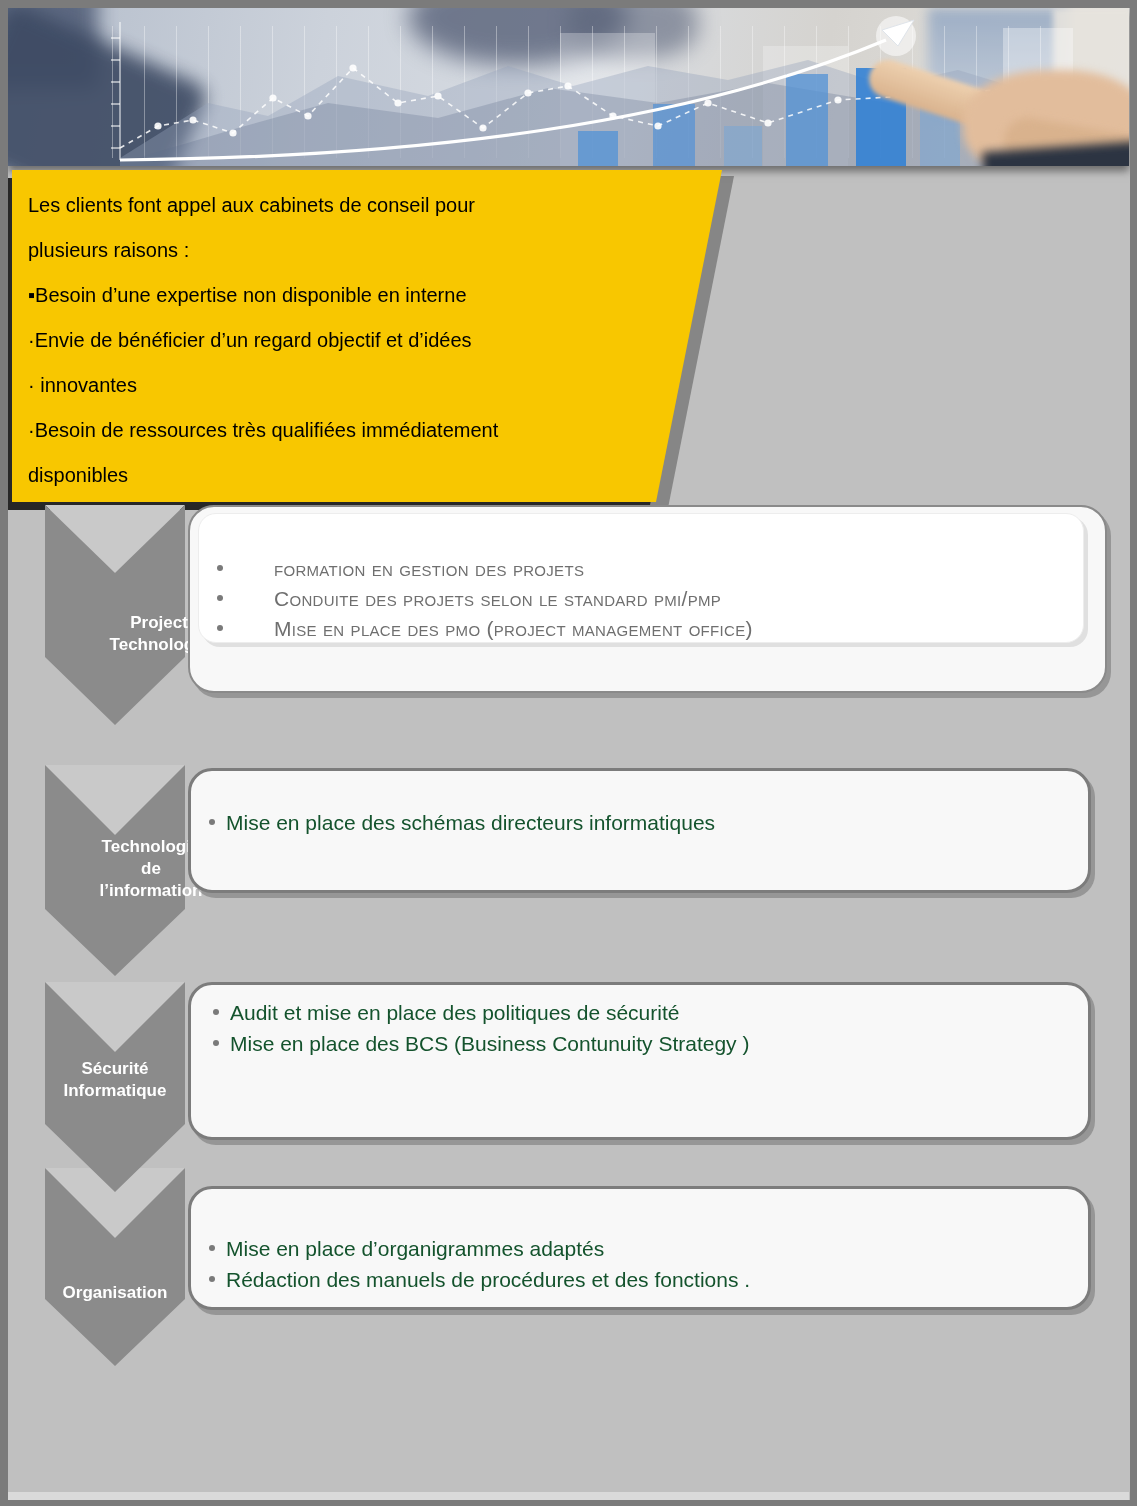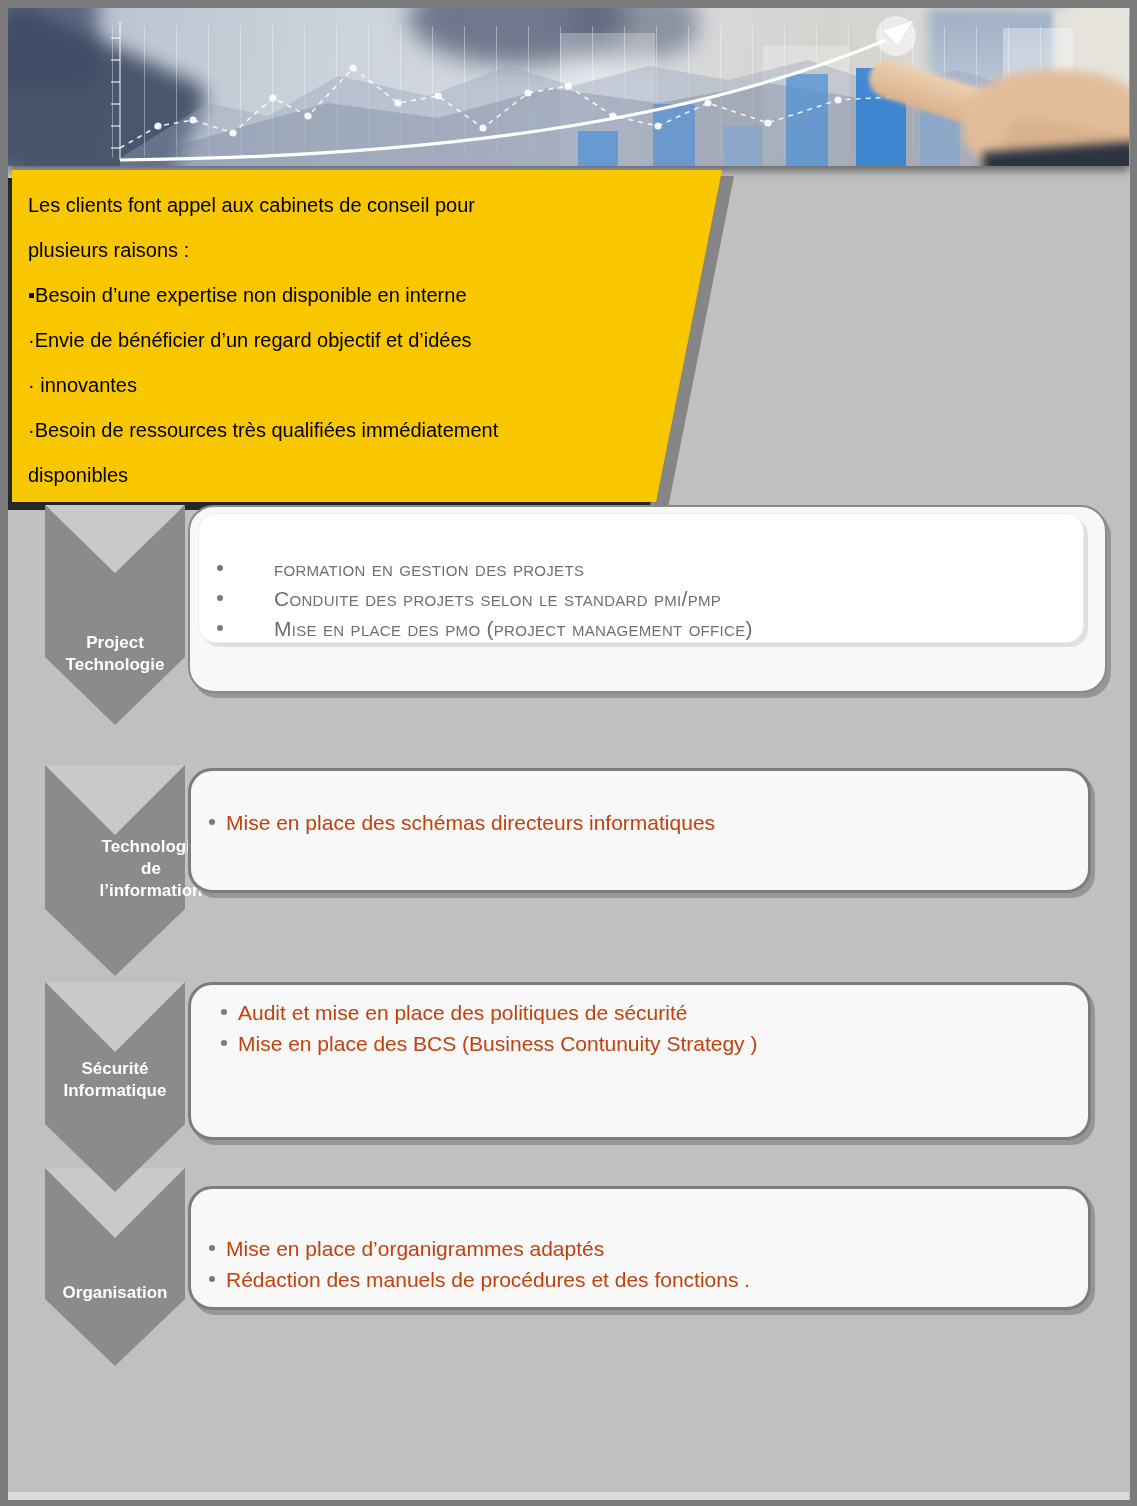--- a/index.html
+++ b/index.html
@@ -51,23 +51,23 @@
   .chev-label{width:140px;text-align:center;color:#ffffff;font-weight:bold;font-size:17px;
         line-height:22px;left:45px;}
   
   .panel{left:188px;background:#f8f8f8;border:3px solid #7c7c7c;border-radius:24px;
         box-shadow:4px 5px 0 rgba(108,108,108,.5);box-sizing:border-box;}
   .p1{top:505px;width:919px;height:188px;border-width:2px;border-color:#8a8a8a;border-radius:26px;}
   .p1-inner{position:absolute;left:8px;top:6px;width:886px;height:130px;background:#ffffff;
         border:1px solid #ededed;border-radius:18px;box-shadow:4px 4px 0 #e0e0e0;box-sizing:border-box;
         padding:40px 0 0 16px;}
   .p2{top:768px;width:903px;height:125px;padding:36px 0 0 16px;}
-  .p3{top:982px;width:903px;height:158px;padding:12px 0 0 28px;text-align:right;}
+  .p3{top:982px;width:903px;height:158px;padding:12px 0 0 20px;text-align:right;}
   .p4{top:1186px;width:903px;height:124px;padding:44px 0 0 16px;}
-  .brow{display:flex;align-items:flex-start;color:#c2410c;font-size:21px;line-height:31px;}
+  .brow{display:flex;align-items:flex-start;color:#14532d;font-size:21px;line-height:31px;}
   .brow .dot{flex:0 0 auto;width:6px;height:6px;border-radius:50%;background:#7a7a7a;
         margin:12px 11px 0 2px;}
   .sc-row{font-variant:small-caps;font-size:21px;letter-spacing:.3px;color:#6f6f6f;line-height:30px;gap:40px;}
   .sc-row .dot{margin-top:11px;}
 </style>
 </head>
 <body>
 
 <div class="slide">
 
@@ -160,21 +160,21 @@
       <polygon points="0,663 140,663 70,733"></polygon>
     </g>
     <g fill="#8b8b8b">
       <polygon points="0,0 70,68 140,0 140,152 70,220 0,152"></polygon>
       <polygon points="0,260 70,330 140,260 140,404 70,471 0,404"></polygon>
       <polygon points="0,477 70,547 140,477 140,619 70,687 0,619"></polygon>
       <polygon points="0,663 70,733 140,663 140,794 70,861 0,794"></polygon>
     </g>
   </svg>
 
-  <div class="abs chev-label" style="top:632px;">
+  <div class="abs chev-label" style="top:612px;padding-left:44px;">
     <div>Project</div>
     <div>Technologie</div>
   </div>
   <div class="abs chev-label" style="top:836px;padding-left:36px;">
     <div>Technologie</div>
     <div>de</div>
     <div>l’information</div>
   </div>
   <div class="abs chev-label" style="top:1058px;">
     <div>Sécurité</div>

